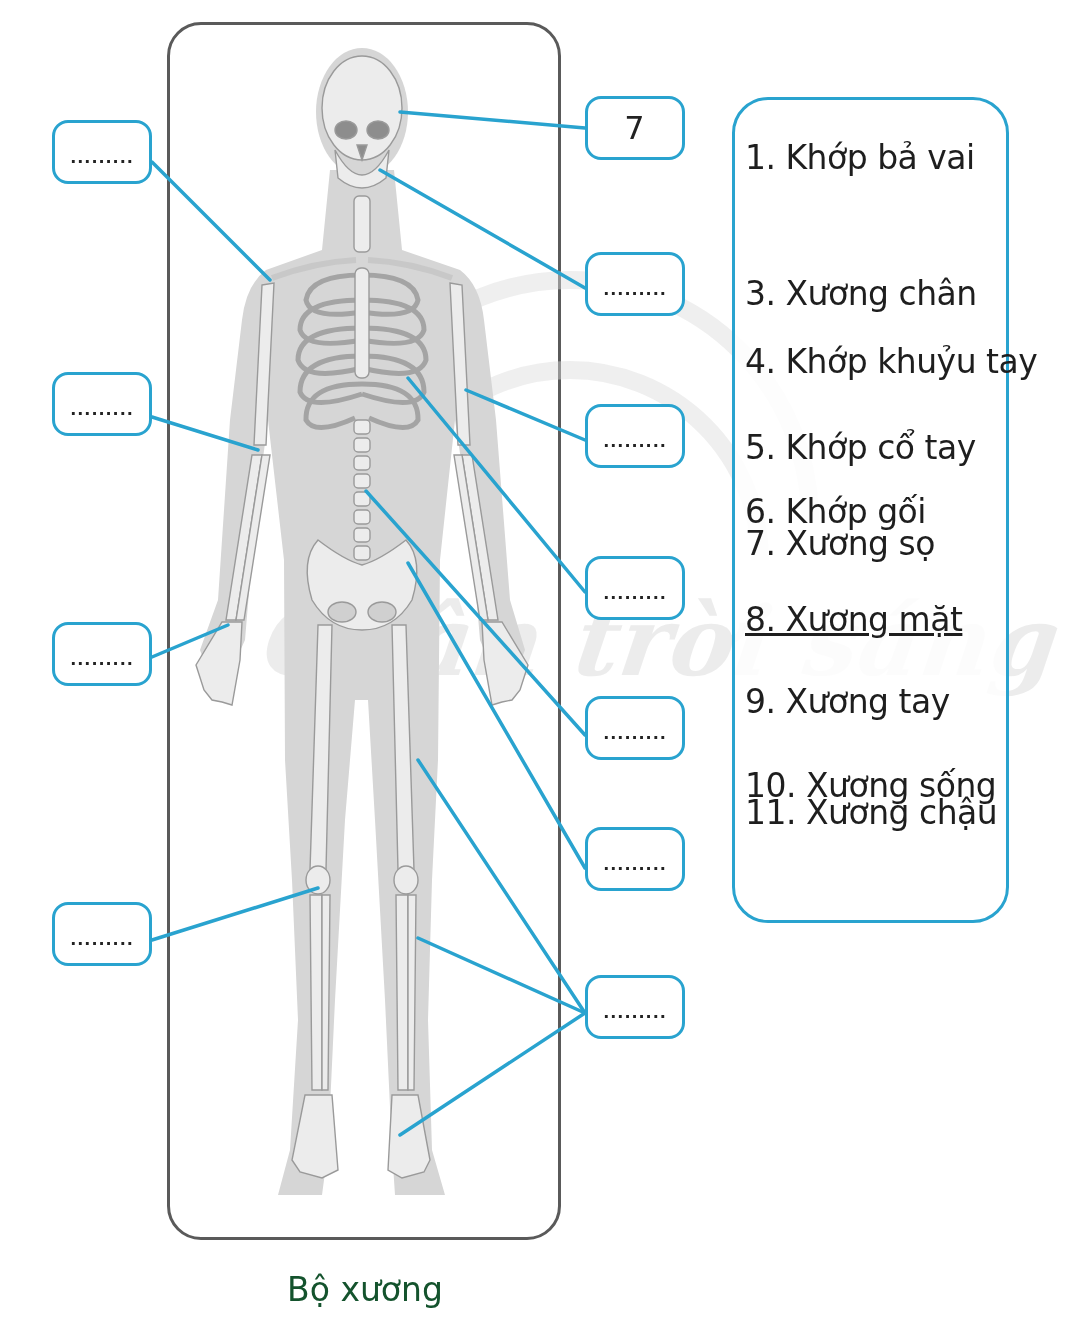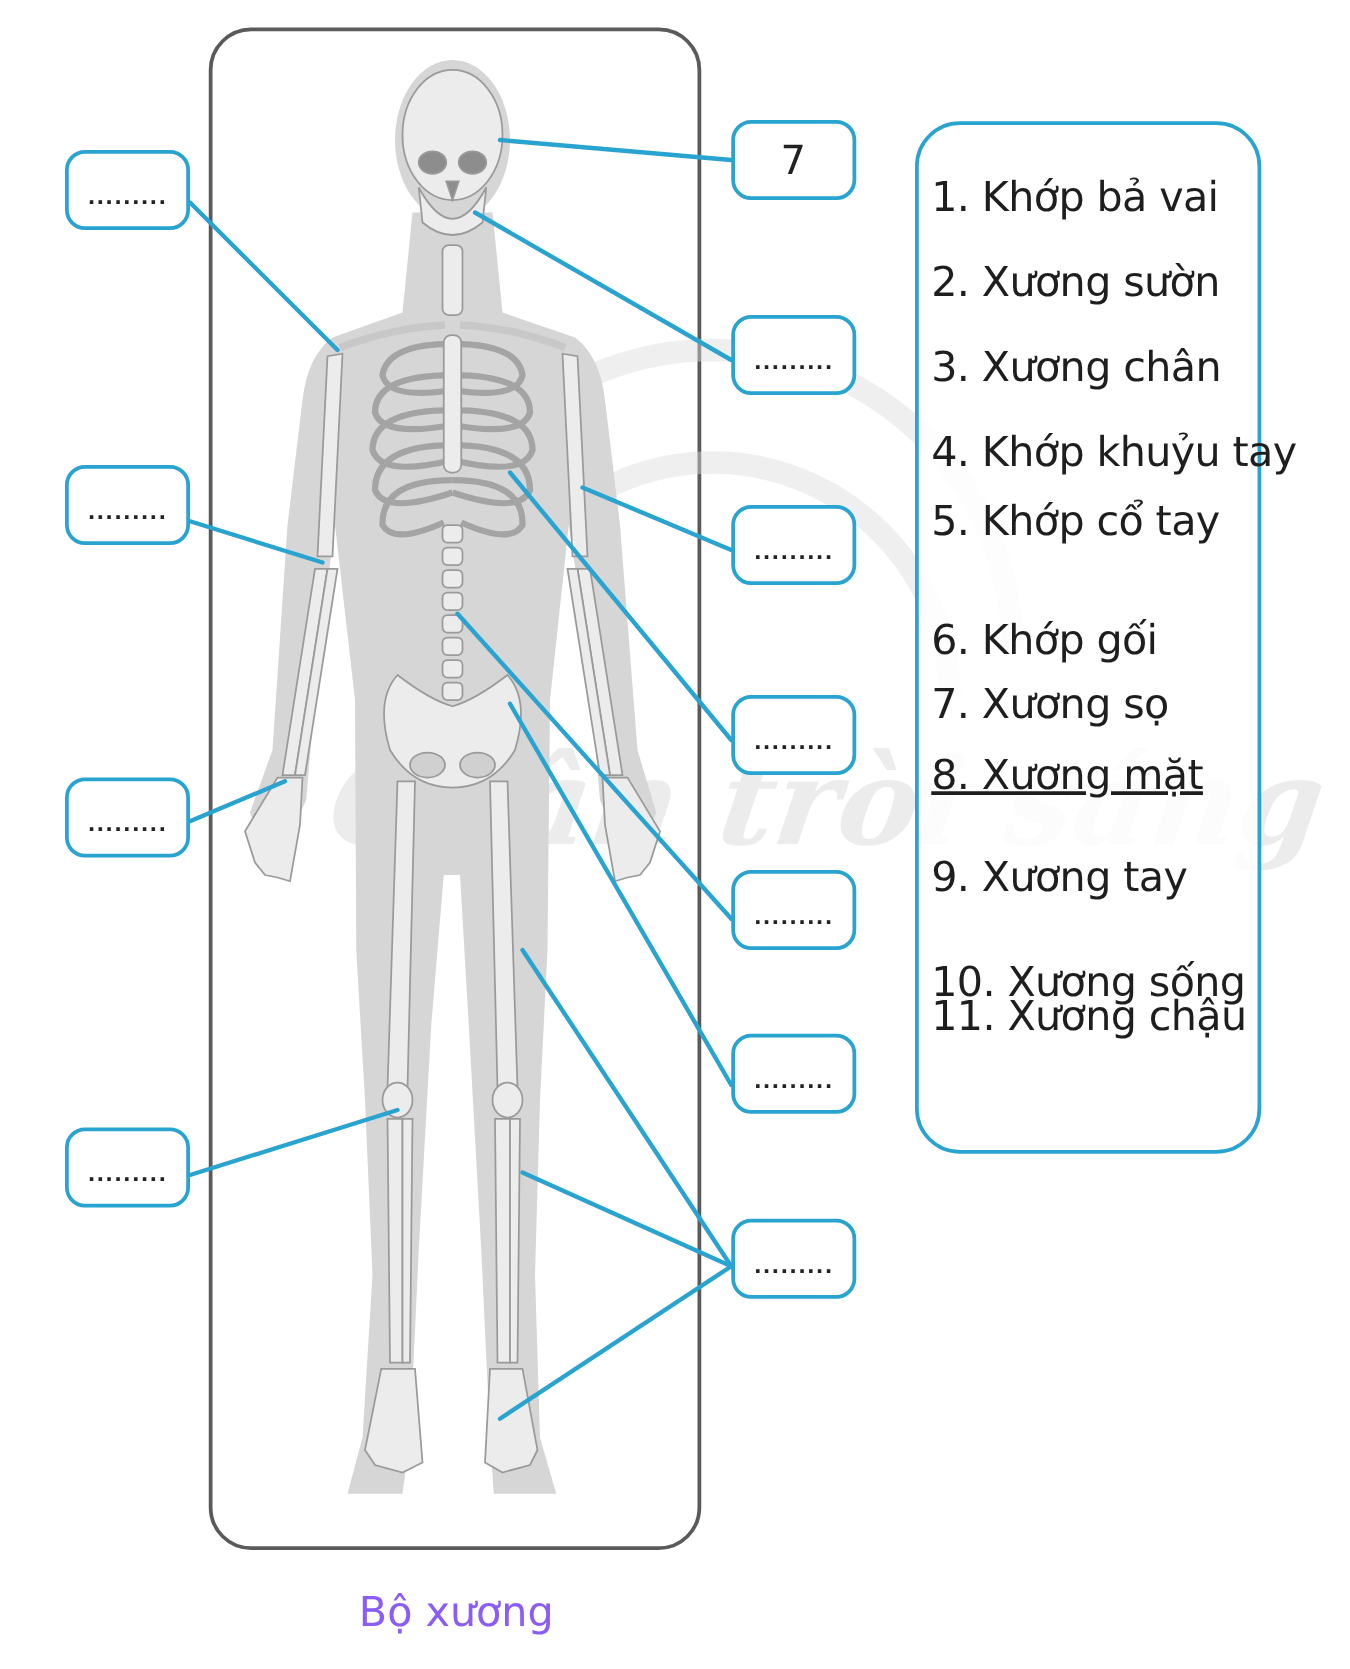--- a/index.html
+++ b/index.html
@@ -11,21 +11,21 @@
   .label-box { position:absolute; width:100px; height:64px; box-sizing:border-box;
                border:3px solid #29a3cf; border-radius:16px; background:#fff;
                display:flex; align-items:flex-end; justify-content:center; padding-bottom:14px;
                font-size:16px; letter-spacing:1px; font-weight:bold; color:#222; cursor:text; }
   .label-box.filled { align-items:center; padding-bottom:0; font-size:32px; font-weight:normal; }
   .legend { position:absolute; left:732px; top:97px; width:277px; height:826px;
             border:3px solid #29a3cf; border-radius:36px; box-sizing:border-box; background:rgba(255,255,255,0.85); }
   .legend-item { position:absolute; left:10px; font-size:33px; white-space:nowrap; color:#1e1e1e;
                  font-family: "DejaVu Sans", sans-serif; letter-spacing:-0.5px; }
   .caption { position:absolute; left:250px; top:1270px; width:230px; text-align:center;
-             font-size:33px; color:#8b5cf6; }
+             font-size:33px; color:#14532d; }
   .watermark { position:absolute; left:265px; top:585px; font-size:96px; font-style:italic; font-weight:bold;
                color:rgba(180,180,180,0.25); font-family:"DejaVu Serif", serif; white-space:nowrap;
                transform: skewX(-8deg); pointer-events:none; }
 </style>
 </head>
 <body>
 
 <div class="frame"></div>
 
 <div class="watermark">Chân trời sáng tạo</div>
@@ -136,25 +136,24 @@
 <div class="label-box filled" style="left:585px; top:96px;">7</div>
 <div class="label-box" style="left:585px; top:252px;">.........</div>
 <div class="label-box" style="left:585px; top:404px;">.........</div>
 <div class="label-box" style="left:585px; top:556px;">.........</div>
 <div class="label-box" style="left:585px; top:696px;">.........</div>
 <div class="label-box" style="left:585px; top:827px;">.........</div>
 <div class="label-box" style="left:585px; top:975px;">.........</div>
 
 <div class="legend">
   <div class="legend-item" style="top:38px;">1. Khớp bả vai</div>
-  <div class="legend-item" style="top:106px;">2. Xương sườn</div>
   <div class="legend-item" style="top:174px;">3. Xương chân</div>
   <div class="legend-item" style="top:242px;text-align:right;">4. Khớp khuỷu tay</div>
-  <div class="legend-item" style="top:297px;">5. Khớp cổ tay</div>
+  <div class="legend-item" style="top:328px;">5. Khớp cổ tay</div>
   <div class="legend-item" style="top:392px;">6. Khớp gối</div>
-  <div class="legend-item" style="top:443px;">7. Xương sọ</div>
+  <div class="legend-item" style="top:424px;">7. Xương sọ</div>
   <div class="legend-item" style="top:500px;text-decoration:underline;">8. Xương mặt</div>
   <div class="legend-item" style="top:582px;">9. Xương tay</div>
   <div class="legend-item" style="top:666px;">10. Xương sống</div>
   <div class="legend-item" style="top:693px;">11. Xương chậu</div>
 </div>
 
 <div class="caption">Bộ xương</div>
 
 </body></html>

